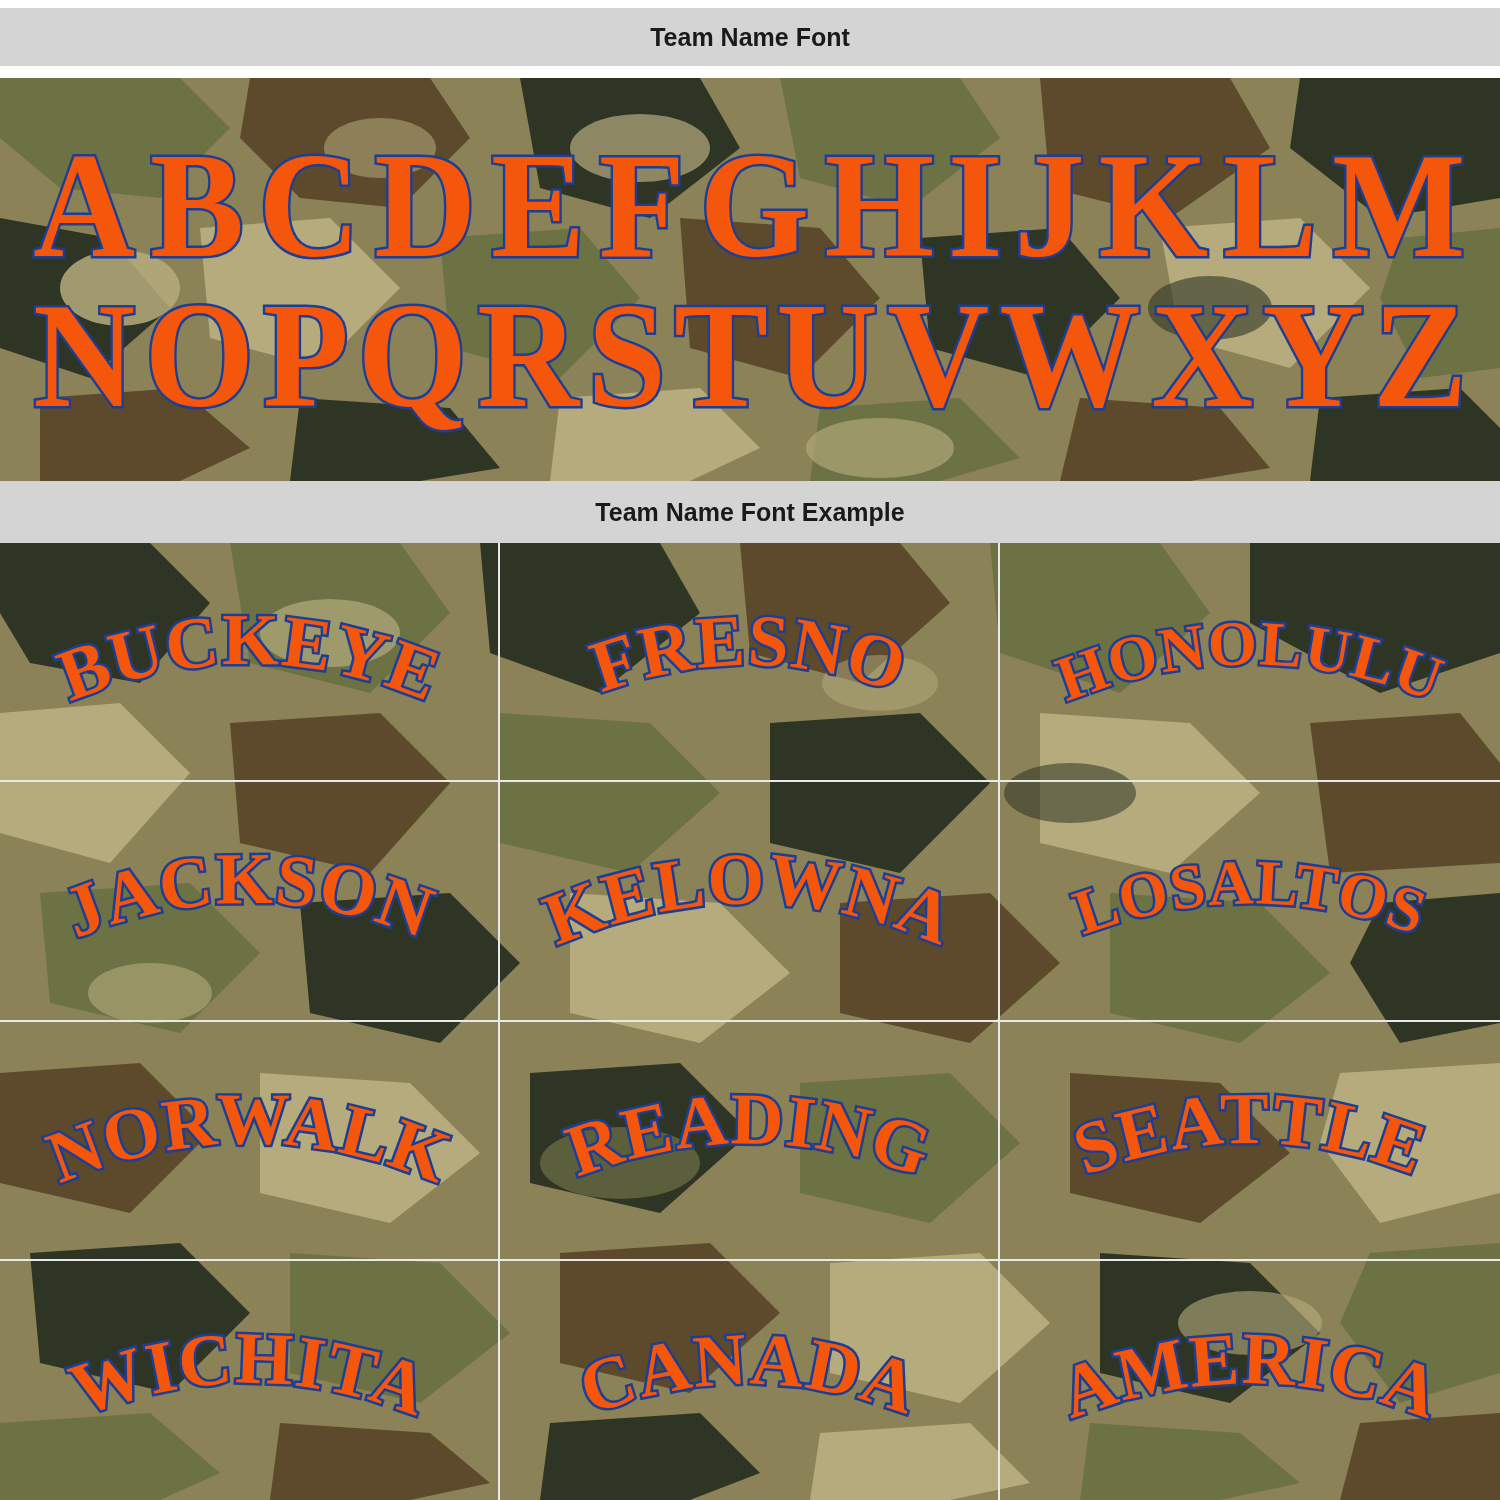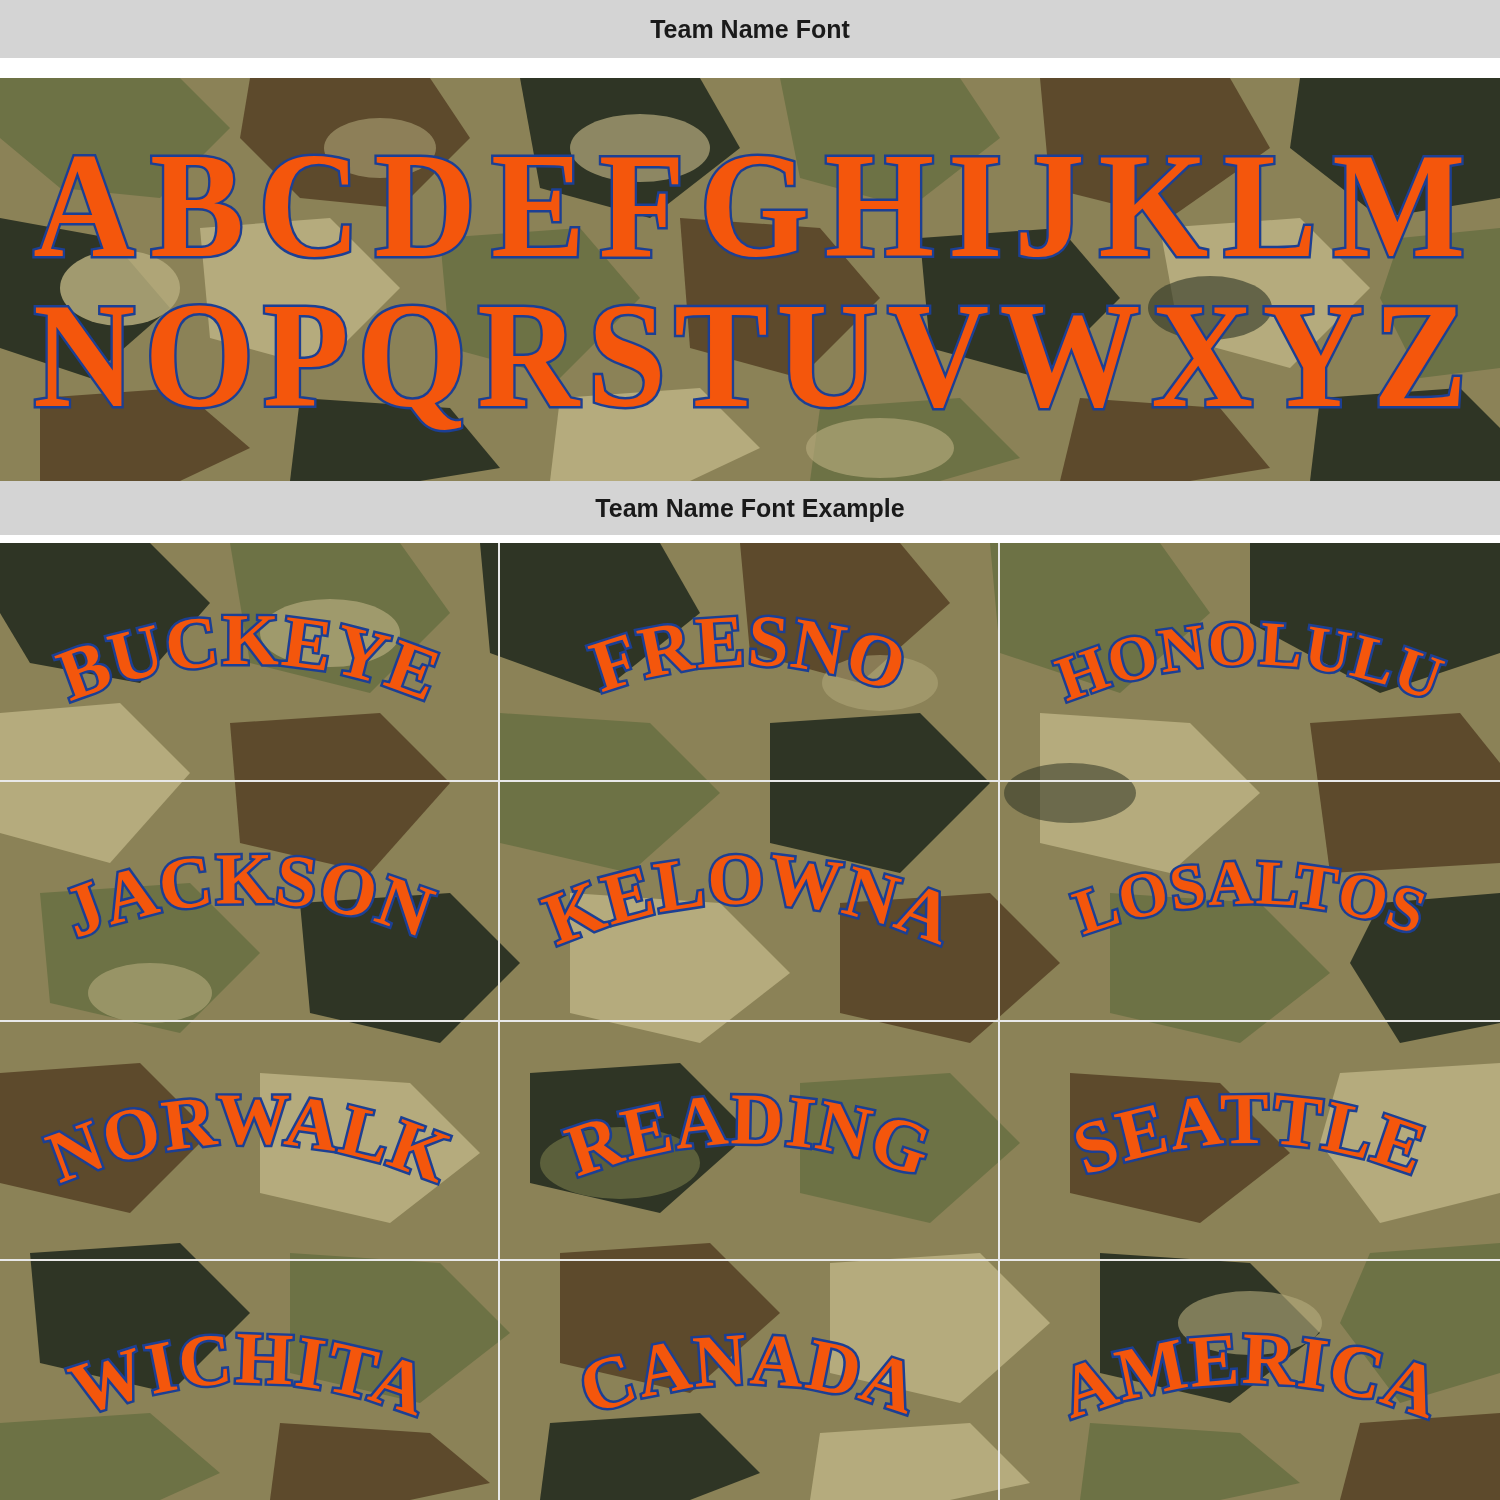--- a/index.html
+++ b/index.html
@@ -30,22 +30,22 @@
     color: #1a1a1a;
     font-size: 25px;
     font-weight: bold;
     text-align: center;
     line-height: 1;
     display: flex;
     align-items: center;
     justify-content: center;
     font-family: "Liberation Sans", sans-serif;
   }
-  #bar-top { top: 0; height: 58px; }
-  #bar-mid { top: 481px; height: 54px; }
+  #bar-top { top: 8px; height: 58px; }
+  #bar-mid { top: 481px; height: 62px; }
 
   
   .camo {
     position: absolute;
     left: 0;
     width: 1500px;
     background-color: #8b8257;
     overflow: hidden;
   }
   #alpha-panel { top: 78px; height: 403px; }

